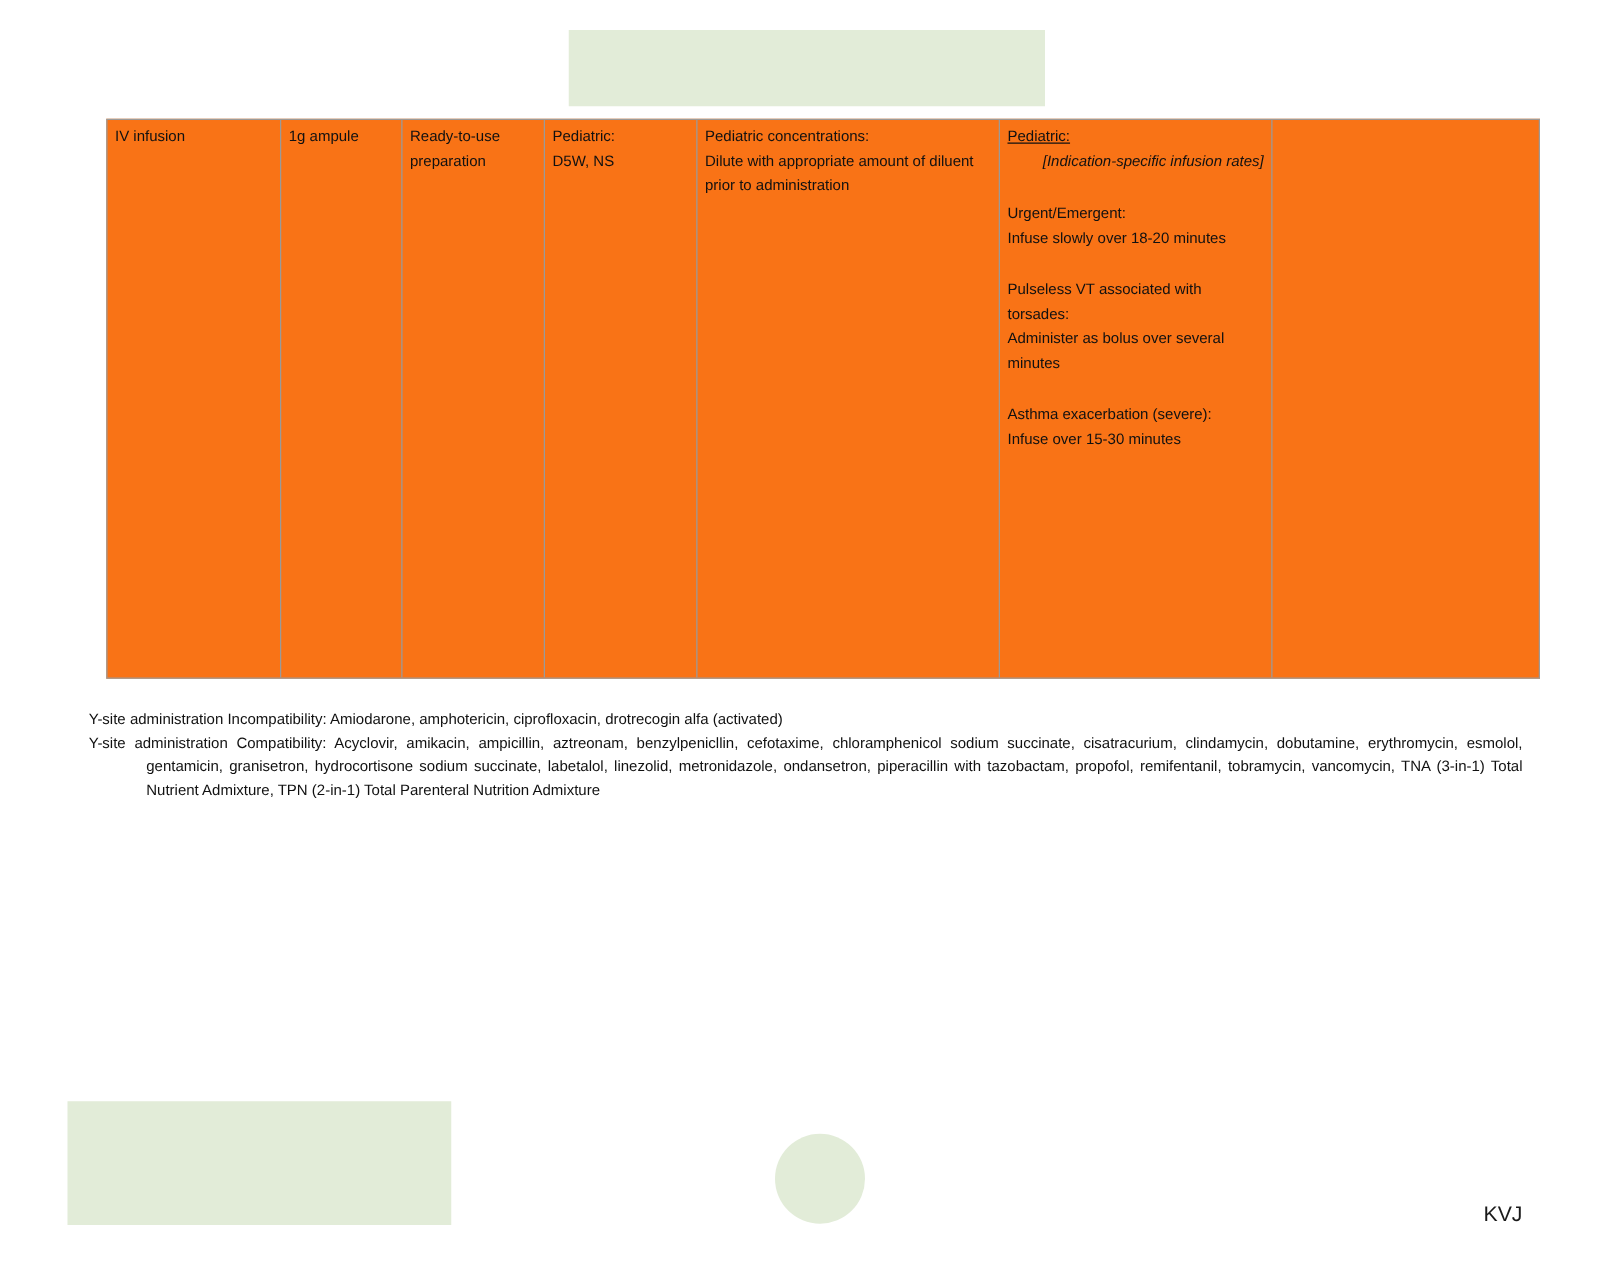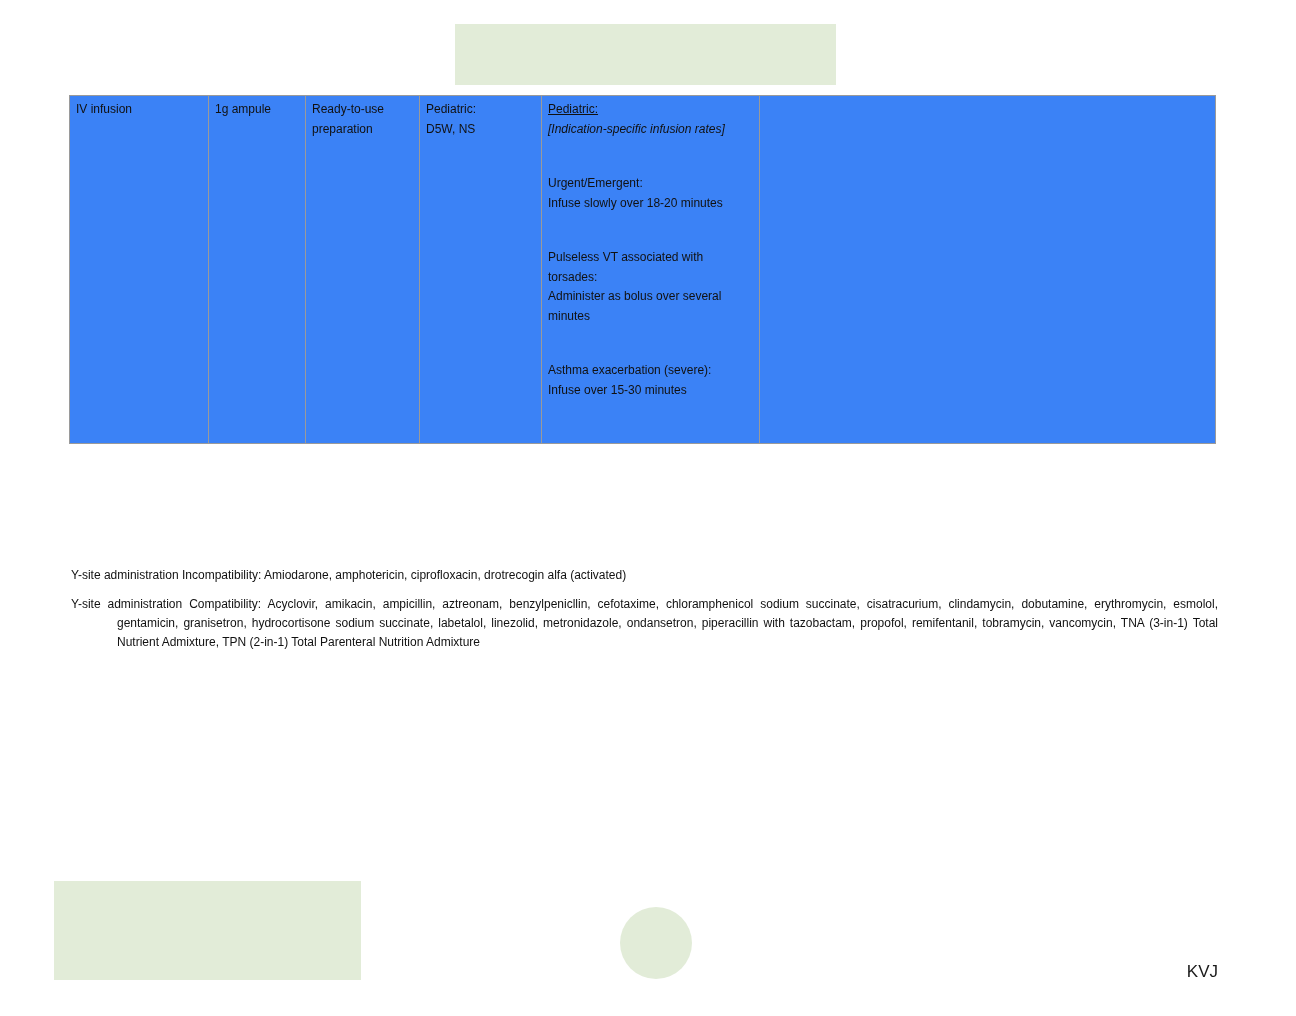--- a/index.html
+++ b/index.html
@@ -11,53 +11,53 @@
     color: #111111;
     overflow: hidden;
   }
   .deco { position: absolute; background: #e2ecd8; }
   .deco-top { left: 455px; top: 24px; width: 381px; height: 61px; }
   .deco-bottom-rect { left: 54px; top: 881px; width: 307px; height: 99px; }
   .deco-circle { left: 620px; top: 907px; width: 72px; height: 72px; border-radius: 50%; }
 
   .drug-table {
     position: absolute;
-    left: 69px; top: 95px;
-    width: 1147px; height: 349px;
+    left: 85px; top: 95px;
+    width: 1147px; height: 448px;
     border: 1px solid #9a9a9a;
     display: flex;
-    background: #3b82f6;
+    background: #f97316;
   }
   .col {
     border-right: 1px solid #9a9a9a;
     padding: 4px 6px;
     font-size: 12px;
     line-height: 19.5px;
     overflow: hidden;
   }
   .col:last-child { border-right: none; flex: 1; }
   .c1 { width: 139px; }
   .c2 { width: 97px; }
   .c3 { width: 114px; }
   .c4 { width: 122px; }
   .c5 { width: 242px; }
   .c6 { width: 218px; }
   .bold { font-weight: normal; }
   .underline { text-decoration: underline; }
-  .italic { font-style: italic; }
-  .rate-section { margin-top: 35px; }
+  .italic { font-style: italic; text-align: right; }
+  .rate-section { margin-top: 22px; }
 
   .notes {
     position: absolute;
     left: 71px; top: 566px;
     width: 1147px;
     font-size: 12px;
     line-height: 19px;
   }
-  .note-line { margin-bottom: 10px; }
+  .note-line { margin-bottom: 0; }
   .note-para {
     text-align: justify;
     padding-left: 46px;
     text-indent: -46px;
   }
   .footer-initials {
     position: absolute;
     left: 1160px; top: 962px; width: 58px;
     text-align: right;
     font-size: 17px;
@@ -81,20 +81,24 @@
 
   <div class="col c3">
     <div>Ready-to-use preparation</div>
   </div>
 
   <div class="col c4">
     <div class="bold">Pediatric:</div>
     <div>D5W, NS</div>
   </div>
 
+  <div class="col c5">
+    <div class="bold">Pediatric concentrations:</div>
+    <div>Dilute with appropriate amount of diluent prior to administration</div>
+  </div>
 
   <div class="col c6">
     <div class="bold underline">Pediatric:</div>
     <div class="italic"><span>[</span><span>Indication-specific infusion rates</span><span>]</span></div>
 
     <div class="rate-section">
       <div class="bold">Urgent/Emergent:</div>
       <div>Infuse slowly over 18-20 minutes</div>
     </div>
 

